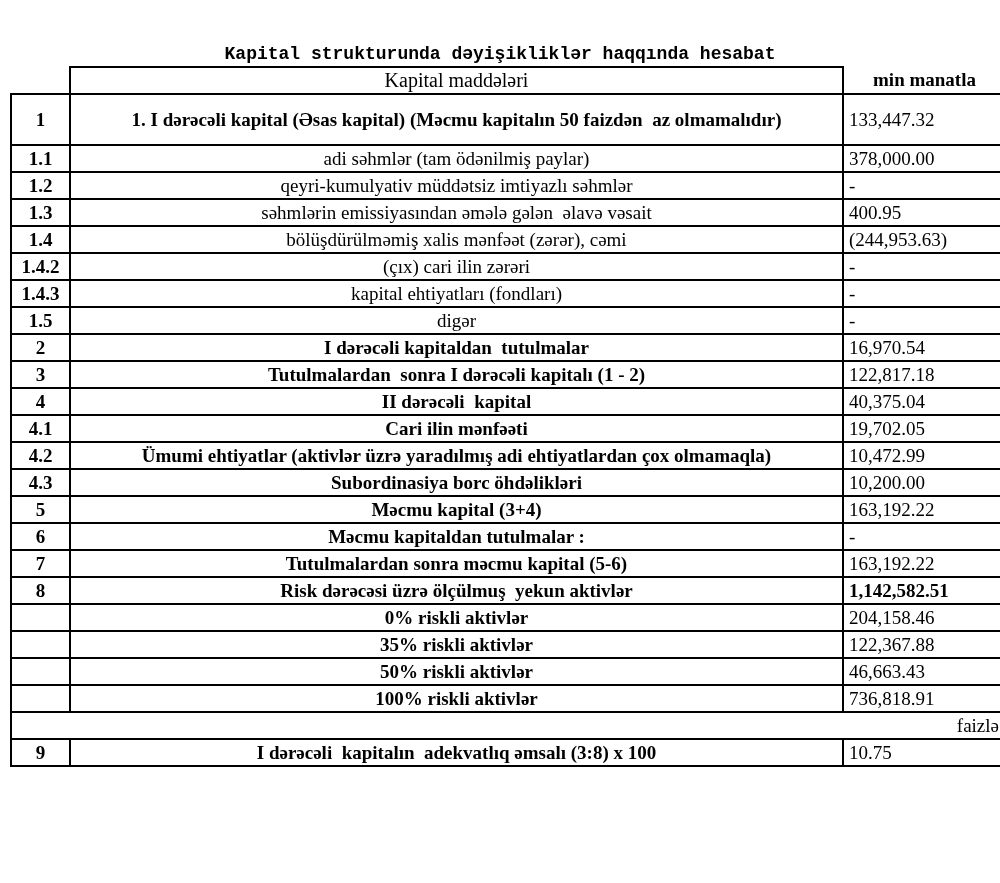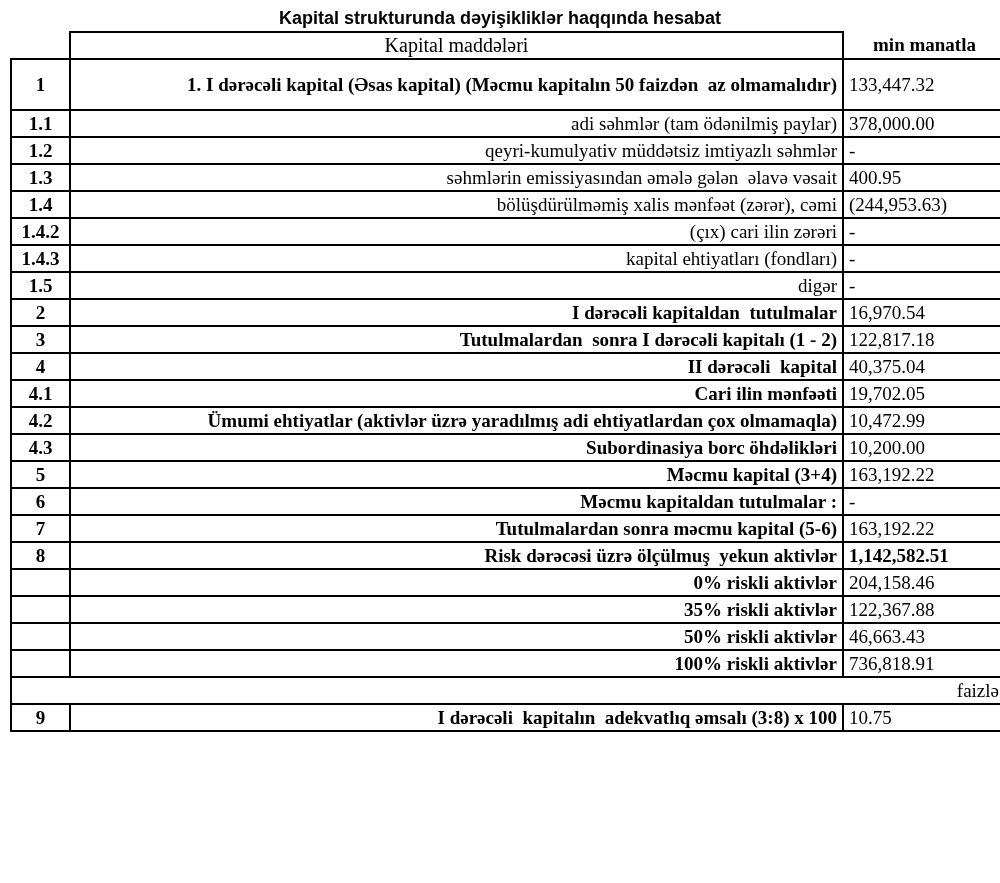--- a/index.html
+++ b/index.html
@@ -5,25 +5,26 @@
   * { box-sizing: border-box; }
   html, body { margin: 0; padding: 0; }
   body {
     width: 1000px;
     height: 883px;
     background: #ffffff;
     color: #000000;
     font-family: "Liberation Serif", "DejaVu Serif", serif;
   }
   .title {
-    font-family: Liberation Sans, sans-serif;
+    font-family: Liberation Mono, monospace;
     font-weight: bold;
     font-size: 18px;
     text-align: center;
-    padding: 8px 0 2px 0;
+    padding: 0 0 2px 0;
+    margin-top: 44px;
   }
   table.report {
     border-collapse: collapse;
     table-layout: fixed;
     width: 994px;
     margin-left: 10px;
   }
   col.c1 { width: 59px; }
   col.c2 { width: 773px; }
   col.c3 { width: 162px; }
@@ -31,21 +32,21 @@
     border: 2px solid #000000;
     font-size: 19px;
     height: 27px;
     padding: 1px 5px;
     vertical-align: middle;
     white-space: pre;
     overflow: hidden;
   }
   tr.tall td { height: 51px; }
   td.c-num   { text-align: center; font-weight: bold; padding: 1px 2px; }
-  td.c-label { text-align: right; font-family: Liberation Serif, serif; }
+  td.c-label { text-align: center; font-family: Liberation Serif, serif; }
   td.c-value { text-align: left; }
   td.b { font-weight: bold; }
   td.h-num  { border-top-style: hidden; border-left-style: hidden; }
   td.h-mid  { text-align: center; font-size: 20px; font-weight: normal; }
   td.h-unit { text-align: center; font-weight: bold; border-top-style: hidden; border-right-style: hidden; }
   td.note-cell { text-align: right; font-weight: normal; padding-left: 21px; }
 </style>
 </head>
 <body>
 

